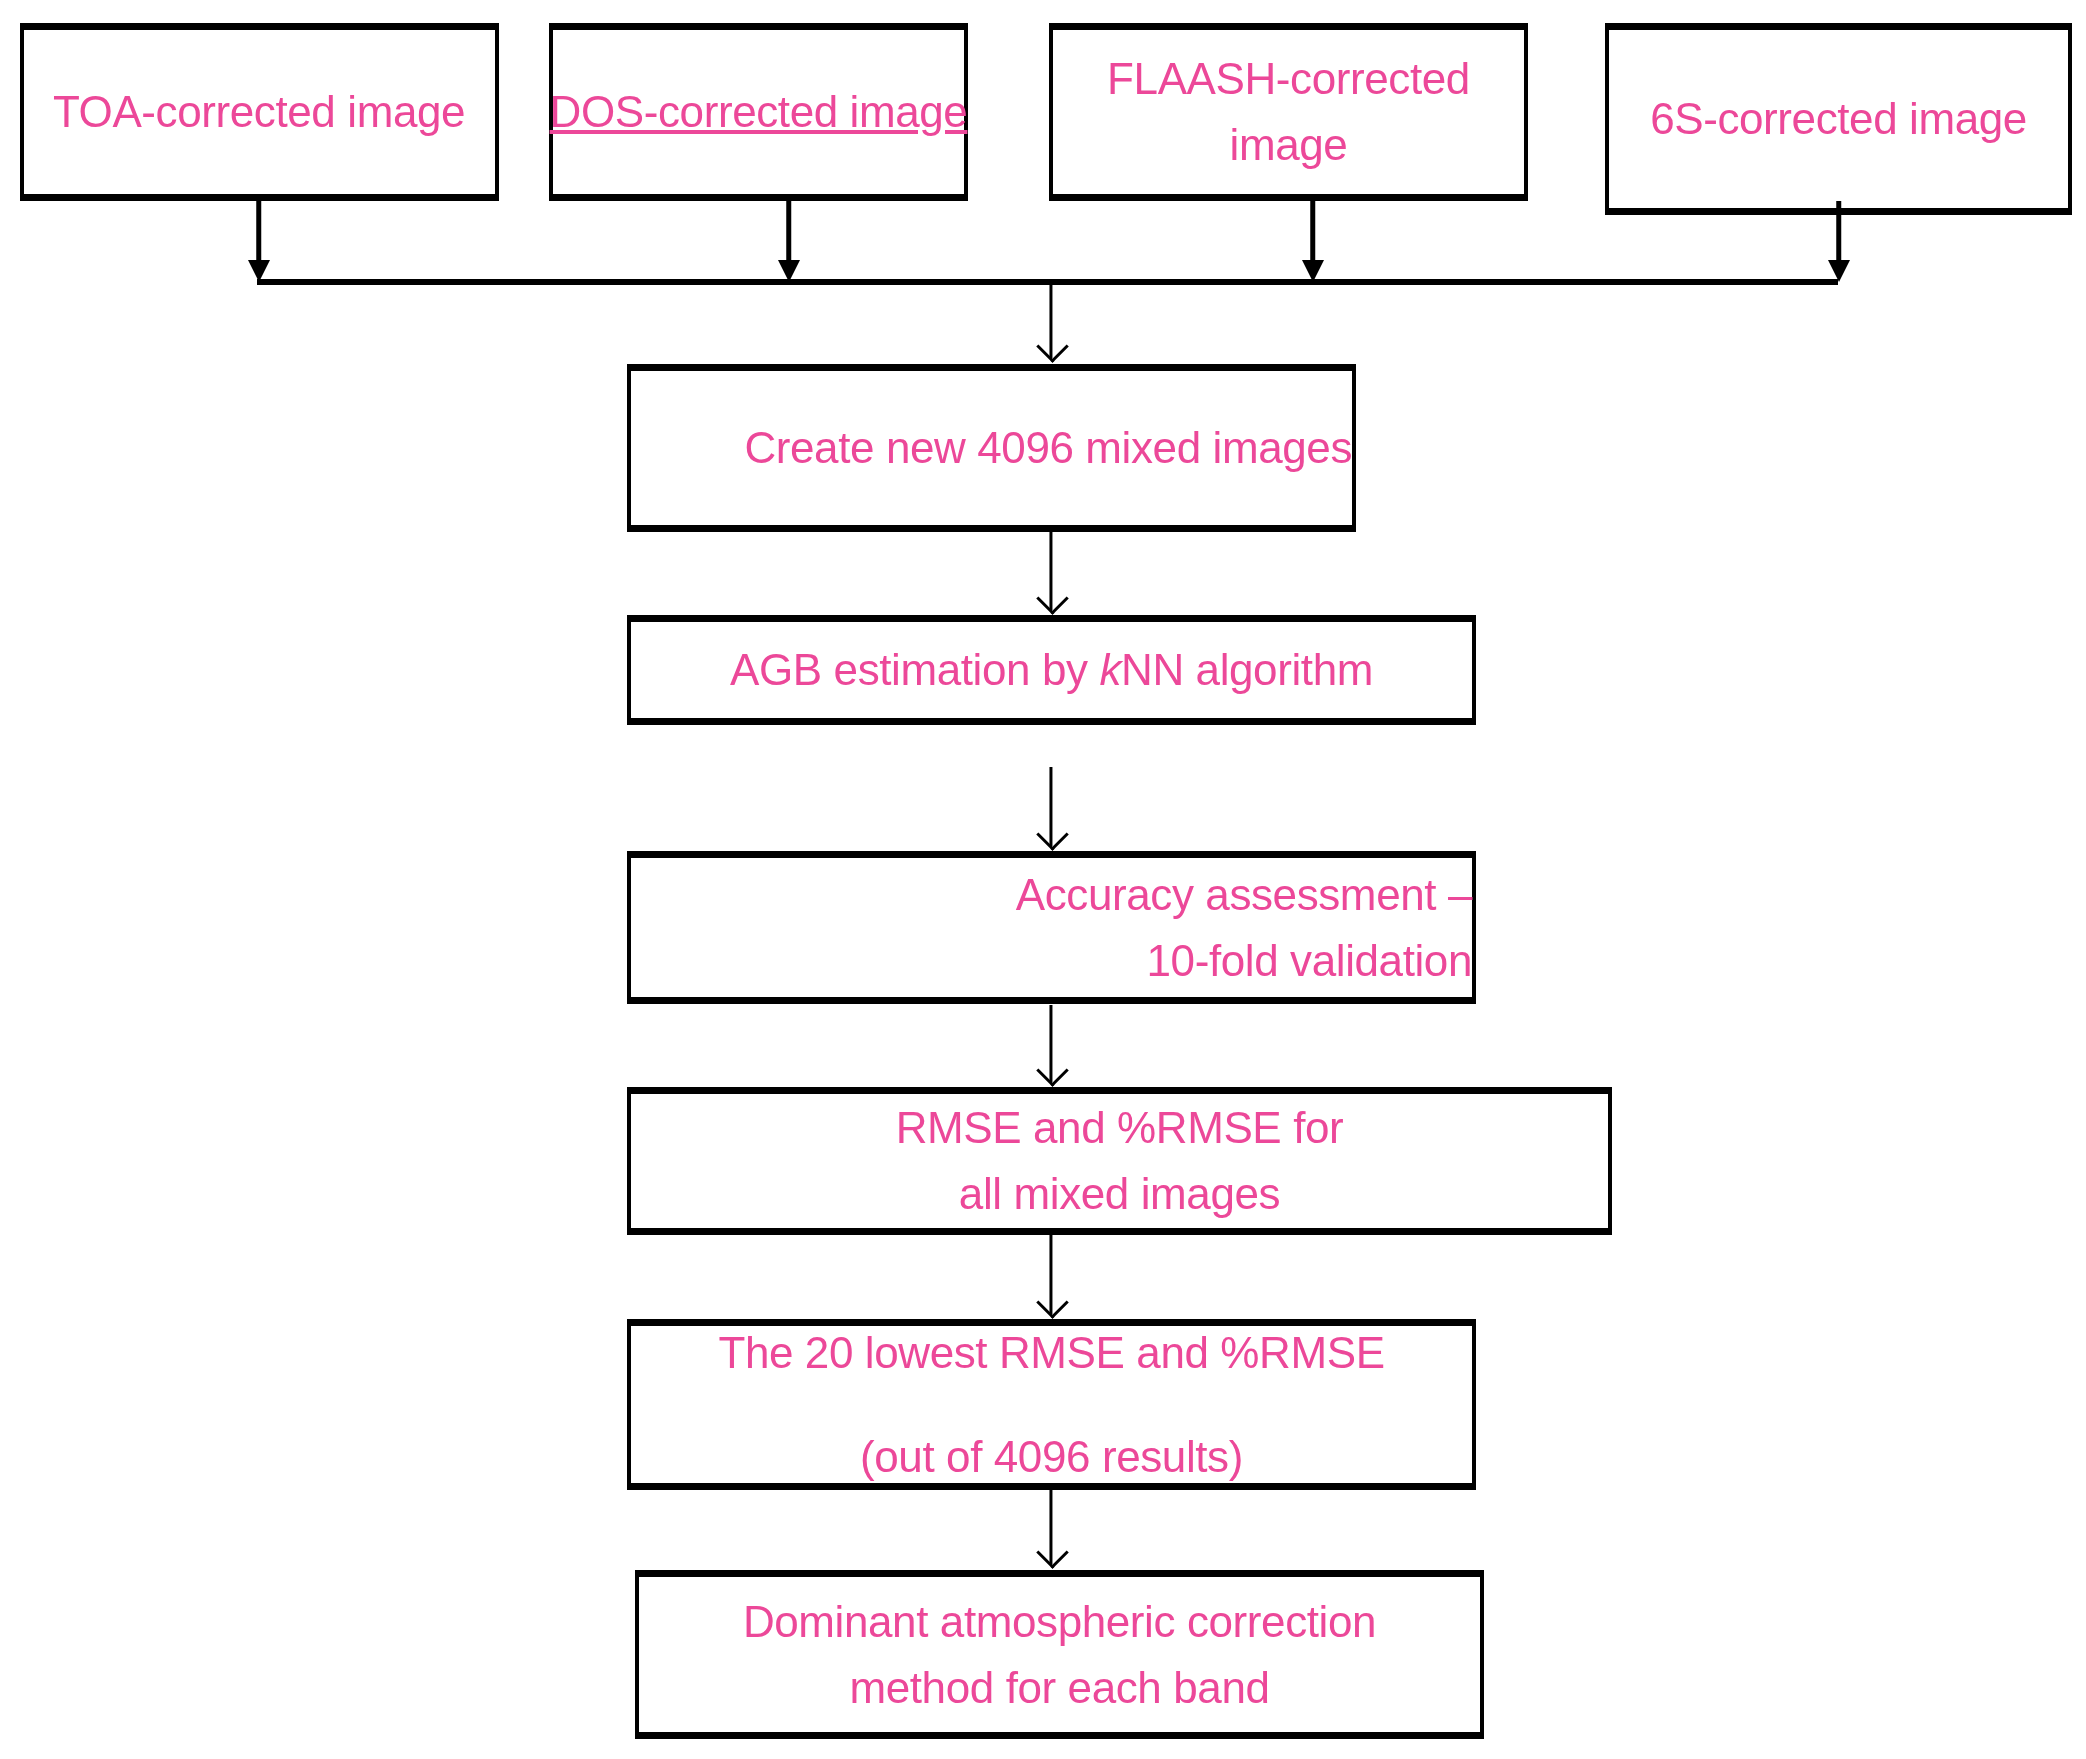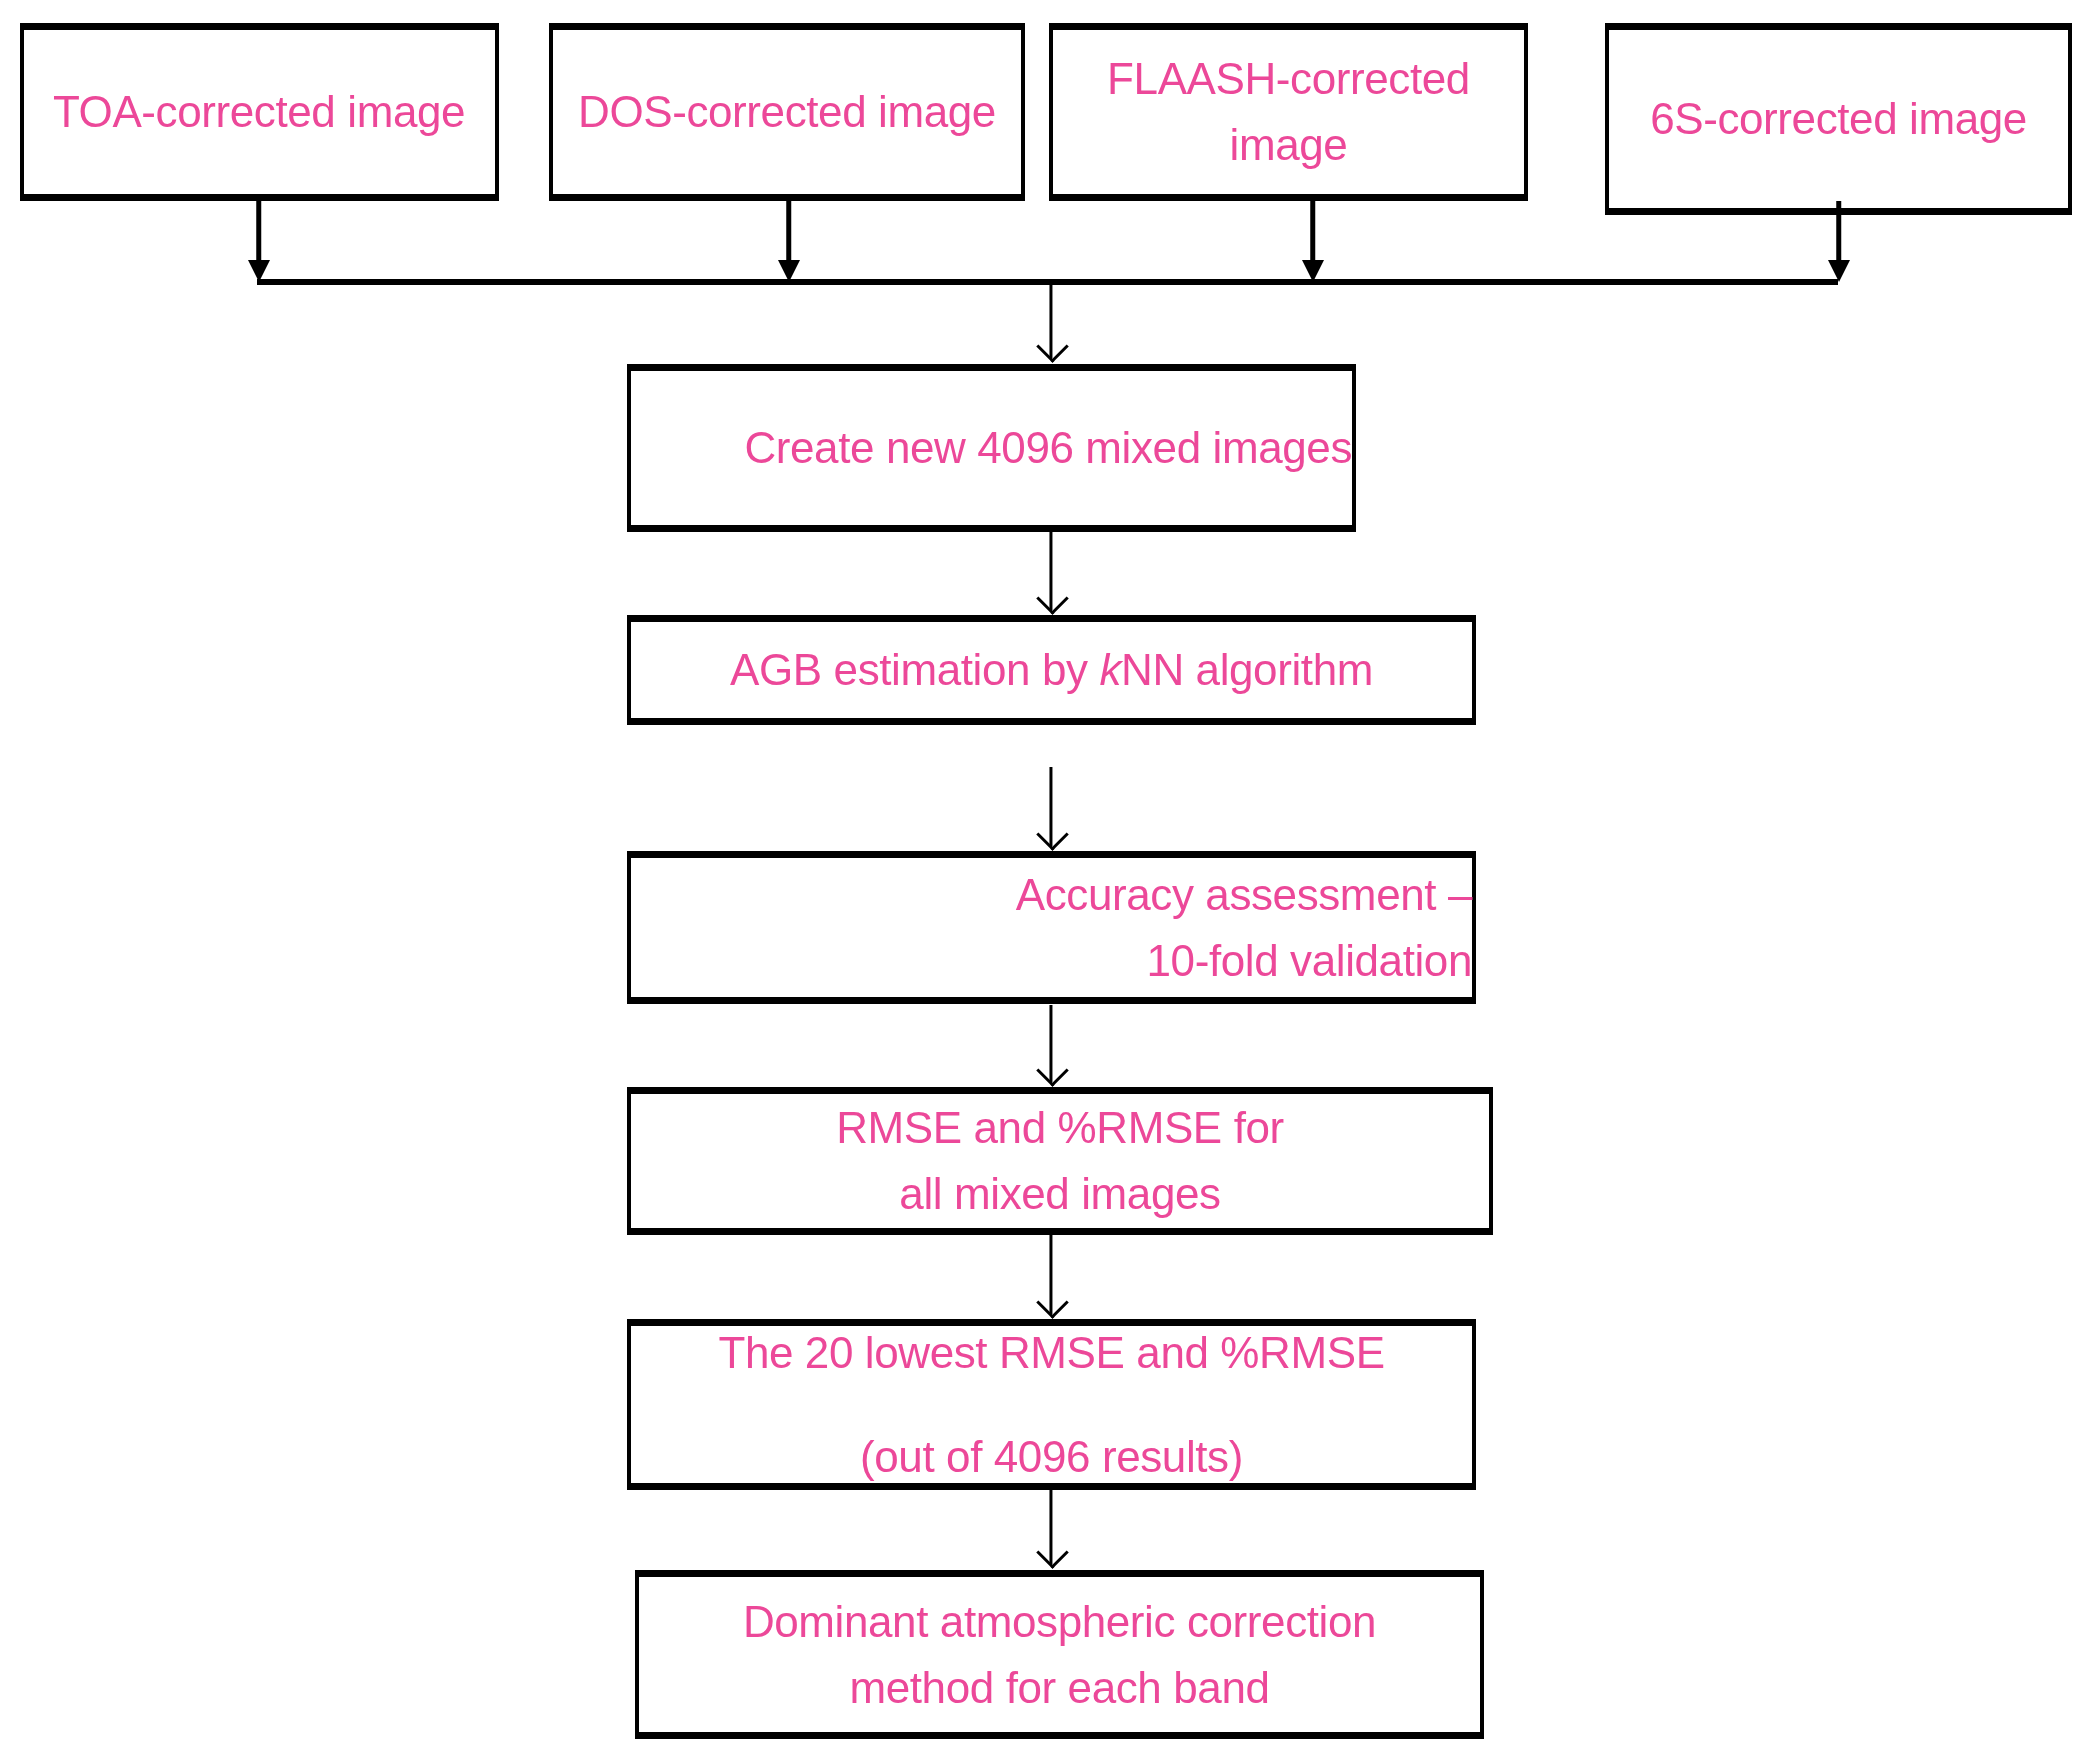--- a/index.html
+++ b/index.html
@@ -31,29 +31,29 @@
     text-align: center;
     font-size: 44px;
     line-height: 1.5;
     letter-spacing: -0.4px;
   }
   .box .line { display: block; white-space: nowrap; }
   .it { font-style: italic; }
 
   
   .b-toa     { left: 19.5px;   top: 23.4px; width: 479px; height: 178px; }
-  .b-dos     { left: 549px;  top: 23.4px; width: 476px; height: 178px; }
+  .b-dos     { left: 549px;  top: 23.4px; width: 419px; height: 178px; text-decoration: underline; }
   .b-flaash  { left: 1049px; top: 23.4px; width: 479px; height: 178px; }
   .b-s6      { left: 1605px; top: 23.4px; width: 467px; height: 192px; }
 
   
   .b-create   { left: 627px; top: 364px;  width: 729px; height: 168px; align-items: flex-end; }
   .b-agb      { left: 627px; top: 615px;  width: 849px; height: 110px; }
   .b-accuracy { left: 627px; top: 851px; width: 849px; height: 153px; align-items: flex-end; }
-  .b-rmse     { left: 627px; top: 1087px; width: 866px; height: 148px; }
+  .b-rmse     { left: 627px; top: 1087px; width: 985px; height: 148px; }
   .b-lowest   { left: 627px; top: 1319px; width: 849px; height: 171px; gap: 38px; }
   .b-dominant { left: 627px; top: 1570px; width: 849px; height: 169px; margin-left: 8px; }
 
   
   .merge-line {
     position: absolute;
     left: 257px; top: 279px;
     width: 1581px; height: 5.5px;
     background: #000000;
   }

